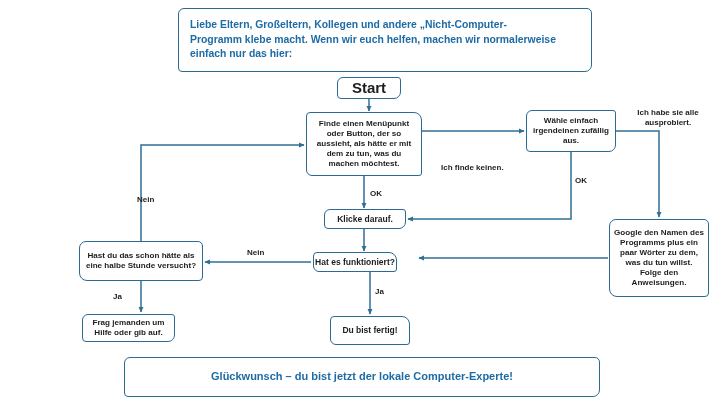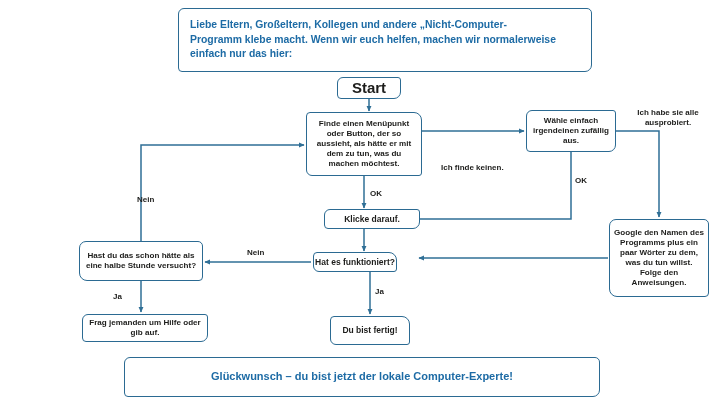--- a/index.html
+++ b/index.html
@@ -54,24 +54,24 @@
   #header-banner{left:178px;top:8px;width:414px;height:64px;font-size:10.4px;line-height:1.42;}
   #header-banner .banner-inner{padding:16px 11px;text-align:left;}
 
   #footer-banner{left:124px;top:357px;width:476px;height:40px;font-size:11px;line-height:1.42;}
   #footer-banner .banner-inner{text-align:center;}
 
   #box-start{left:337px;top:77px;width:64px;height:22px;font-size:15px;}
   #box-find{left:306px;top:112px;width:116px;height:64px;font-size:8.1px;padding:2px 4px;}
   #box-random{left:526px;top:110px;width:90px;height:42px;font-size:8.1px;padding:2px 4px;}
   #box-google{left:609px;top:219px;width:100px;height:78px;font-size:8.1px;padding:16px 4px;}
-  #box-click{left:324px;top:209px;width:96px;height:20px;font-size:8.5px;}
+  #box-click{left:324px;top:209px;width:82px;height:20px;font-size:8.5px;}
   #box-worked{left:313px;top:252px;width:84px;height:20px;font-size:8.5px;}
   #box-halfhour{left:79px;top:241px;width:124px;height:40px;font-size:8.1px;padding:2px 4px;}
-  #box-askhelp{left:82px;top:314px;width:126px;height:28px;font-size:8.1px;padding:2px 4px;}
+  #box-askhelp{left:82px;top:314px;width:93px;height:28px;font-size:8.1px;padding:2px 4px;}
   #box-done{left:330px;top:316px;width:80px;height:29px;font-size:8.5px;}
 
   
   .edge-label{
     position:absolute;
     color:#1d1d1b;
     font-weight:bold;
     font-size:8px;
     white-space:nowrap;
   }

